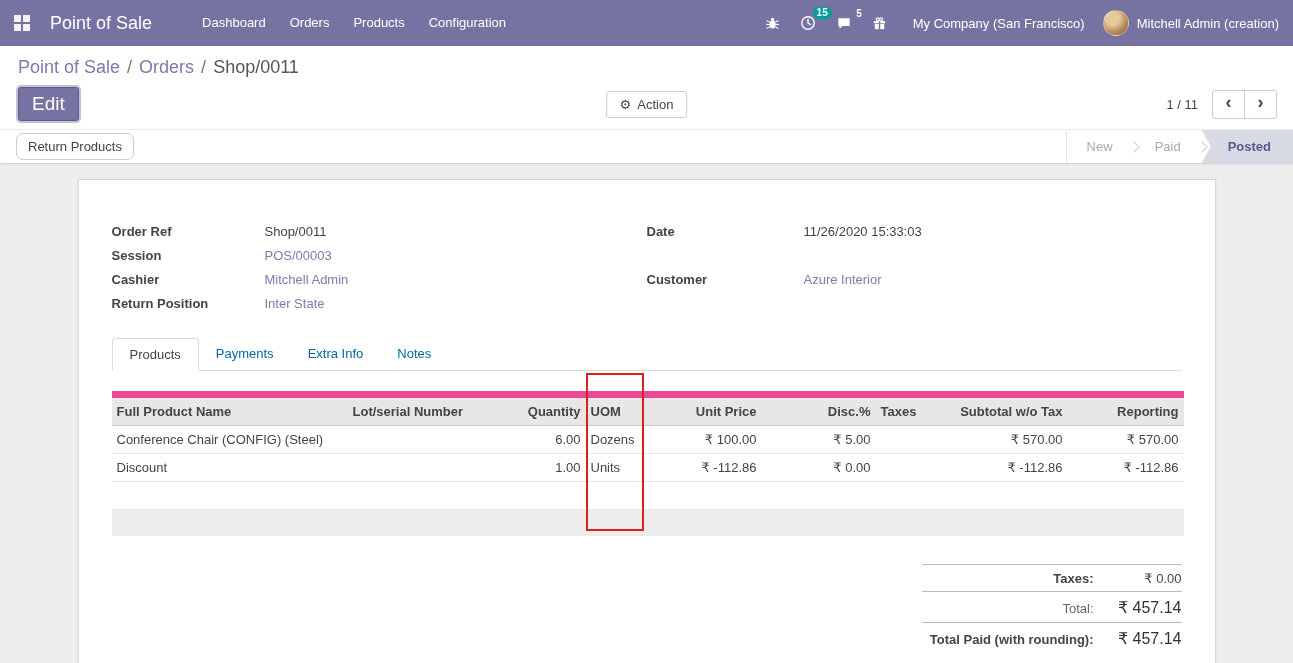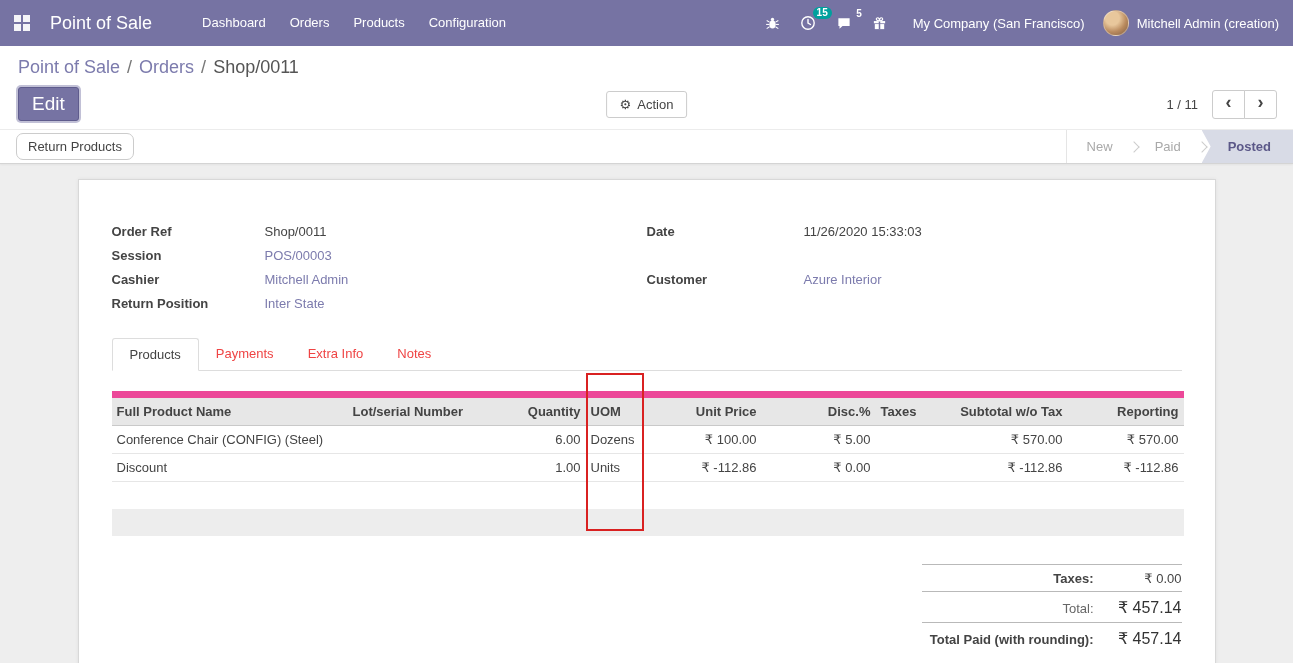--- a/index.html
+++ b/index.html
@@ -69,21 +69,21 @@
   .field-groups { display:flex; }
   .field-group { width:50%; }
   .field-row { display:flex; line-height:24px; }
   .field-label { width:153px; font-weight:bold; color:#444; flex:none; }
   .right-group .field-label { width:157px; }
   .field-value { color:#444; }
   .link { color:#7c7bad; cursor:pointer; }
   .gap-row { height:24px; }
 
   .tabs { display:flex; margin-top:22px; border-bottom:1px solid #ddd; }
-  .tab { padding:8px 17px; color:#ef4444; cursor:pointer; }
+  .tab { padding:8px 17px; color:#0369a1; cursor:pointer; }
   .tab.active { color:#444; background:#fff; border:1px solid #ddd; border-bottom:1px solid #fff;
     border-radius:3px 3px 0 0; margin-bottom:-1px; }
 
   .table-wrap { margin-top:20px; position:relative; }
   table { width:1072px; border-collapse:collapse; table-layout:fixed; font-size:13px; color:#444; }
   thead th { background:#e7e7e7; font-weight:bold; text-align:left; padding:6px 5px;
     border-top:7px solid #ec4899; border-bottom:1px solid #c9c9c9; cursor:pointer;
     overflow:hidden; white-space:nowrap; }
   tbody td { padding:6px 5px; border-bottom:1px solid #e6e6e6; overflow:hidden; white-space:nowrap; }
   .num { text-align:right; }

